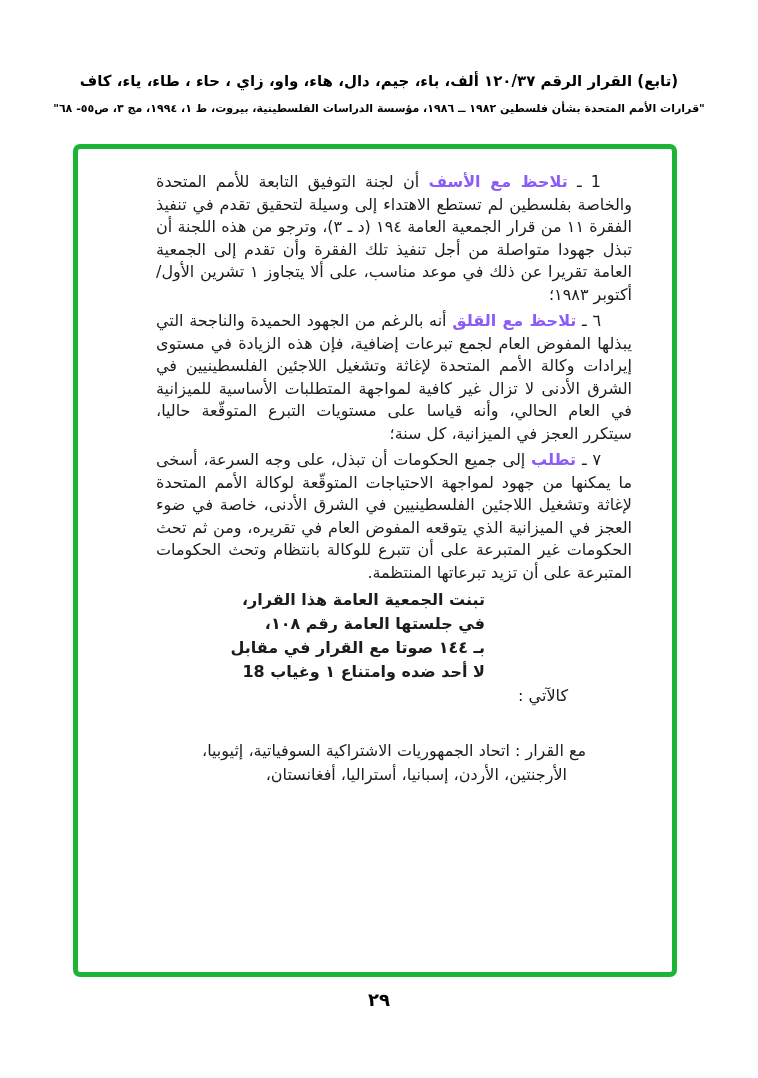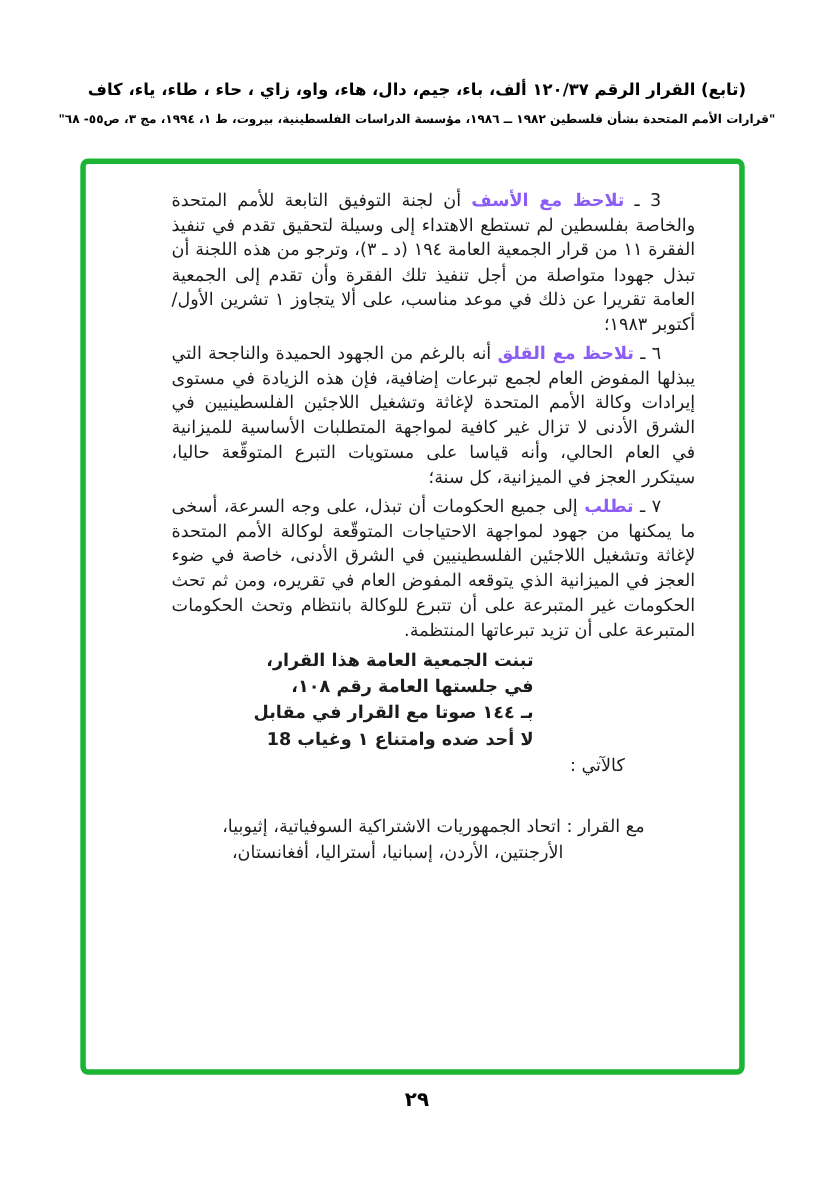--- a/index.html
+++ b/index.html
@@ -23,39 +23,39 @@
     position:absolute;top:171px;right:126px;width:476px;
     font-size:16px;line-height:22.5px;text-align:justify;
   }
   .para{margin:0 0 4px 0;text-indent:31px;}
   .para b{font-weight:bold;color:#8b5cf6;}
   .adoption{margin-top:3px;}
   .adopt-line{text-align:right;margin-right:147px;line-height:24px;font-weight:bold;}
   .adopt-following{text-align:right;margin-right:64px;line-height:24px;}
   .vote{margin-top:2px;line-height:24px;}
   .vote-line1{text-align:center;margin-top:31px;}
-  .vote-line2{text-align:center;margin-right:65px;}
+  .vote-line2{text-align:right;margin-right:65px;}
   .page-number{
     position:absolute;top:989px;left:0;right:0;text-align:center;
     font-size:18px;font-weight:bold;color:#000;letter-spacing:4px;
   }
 </style>
 </head>
 <body>
 
 <div class="page">
 
   <div class="header-line1">(تابع) القرار الرقم ١٢٠/٣٧ ألف، باء، جيم، دال، هاء، واو، زاي ، حاء ، طاء، ياء، كاف</div>
   <div class="header-line2">"قرارات الأمم المتحدة بشأن فلسطين ١٩٨٢ ــ ١٩٨٦، مؤسسة الدراسات الفلسطينية، بيروت، ط ١، ١٩٩٤، مج ٣، ص٥٥- ٦٨"</div>
 
   <div class="frame" style="border-color: rgb(27, 180, 52);"></div>
 
   <div class="content">
 
-    <p class="para"><span>3 ـ </span><b>تلاحظ مع الأسف</b><span> أن لجنة التوفيق التابعة للأمم المتحدة والخاصة بفلسطين لم تستطع الاهتداء إلى وسيلة لتحقيق تقدم في تنفيذ الفقرة ١١ من قرار الجمعية العامة ١٩٤ (د ـ ٣)، وترجو من هذه اللجنة أن تبذل جهودا متواصلة من أجل تنفيذ تلك الفقرة وأن تقدم إلى الجمعية العامة تقريرا عن ذلك في موعد مناسب، على ألا يتجاوز ١ تشرين الأول/أكتوبر ١٩٨٣؛</span></p>
+    <p class="para"><span>1 ـ </span><b>تلاحظ مع الأسف</b><span> أن لجنة التوفيق التابعة للأمم المتحدة والخاصة بفلسطين لم تستطع الاهتداء إلى وسيلة لتحقيق تقدم في تنفيذ الفقرة ١١ من قرار الجمعية العامة ١٩٤ (د ـ ٣)، وترجو من هذه اللجنة أن تبذل جهودا متواصلة من أجل تنفيذ تلك الفقرة وأن تقدم إلى الجمعية العامة تقريرا عن ذلك في موعد مناسب، على ألا يتجاوز ١ تشرين الأول/أكتوبر ١٩٨٣؛</span></p>
 
 
     <p class="para"><span>٦ ـ </span><b>تلاحظ مع القلق</b><span> أنه بالرغم من الجهود الحميدة والناجحة التي يبذلها المفوض العام لجمع تبرعات إضافية، فإن هذه الزيادة في مستوى إيرادات وكالة الأمم المتحدة لإغاثة وتشغيل اللاجئين الفلسطينيين في الشرق الأدنى لا تزال غير كافية لمواجهة المتطلبات الأساسية للميزانية في العام الحالي، وأنه قياسا على مستويات التبرع المتوقّعة حاليا، سيتكرر العجز في الميزانية، كل سنة؛</span></p>
 
     <p class="para"><span>٧ ـ </span><b>تطلب</b><span> إلى جميع الحكومات أن تبذل، على وجه السرعة، أسخى ما يمكنها من جهود لمواجهة الاحتياجات المتوقّعة لوكالة الأمم المتحدة لإغاثة وتشغيل اللاجئين الفلسطينيين في الشرق الأدنى، خاصة في ضوء العجز في الميزانية الذي يتوقعه المفوض العام في تقريره، ومن ثم تحث الحكومات غير المتبرعة على أن تتبرع للوكالة بانتظام وتحث الحكومات المتبرعة على أن تزيد تبرعاتها المنتظمة.</span></p>
 
     <div class="adoption">
       <div class="adopt-line">تبنت الجمعية العامة هذا القرار،</div>
       <div class="adopt-line">في جلستها العامة رقم ١٠٨،</div>
       <div class="adopt-line">بـ ١٤٤ صوتا مع القرار في مقابل</div>

